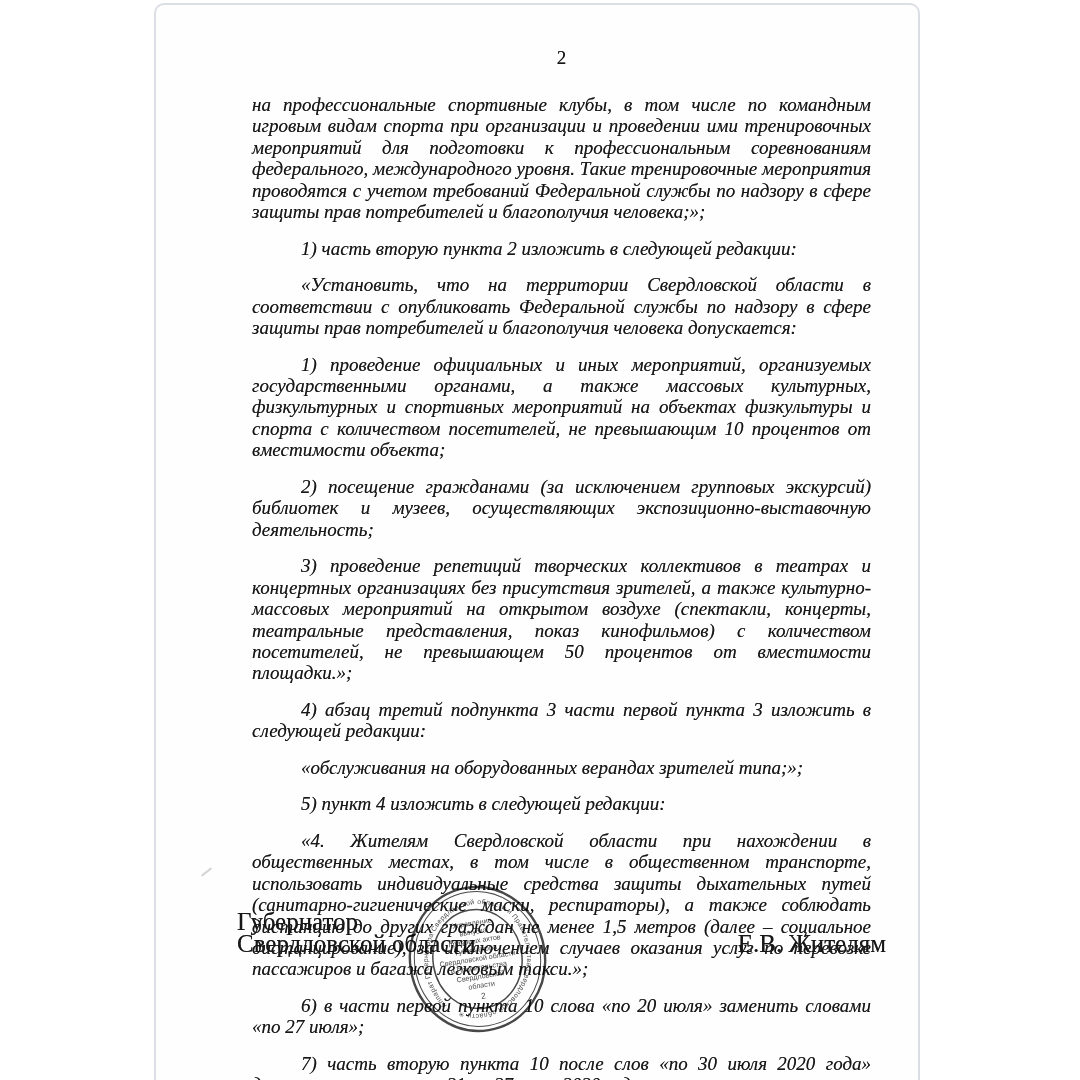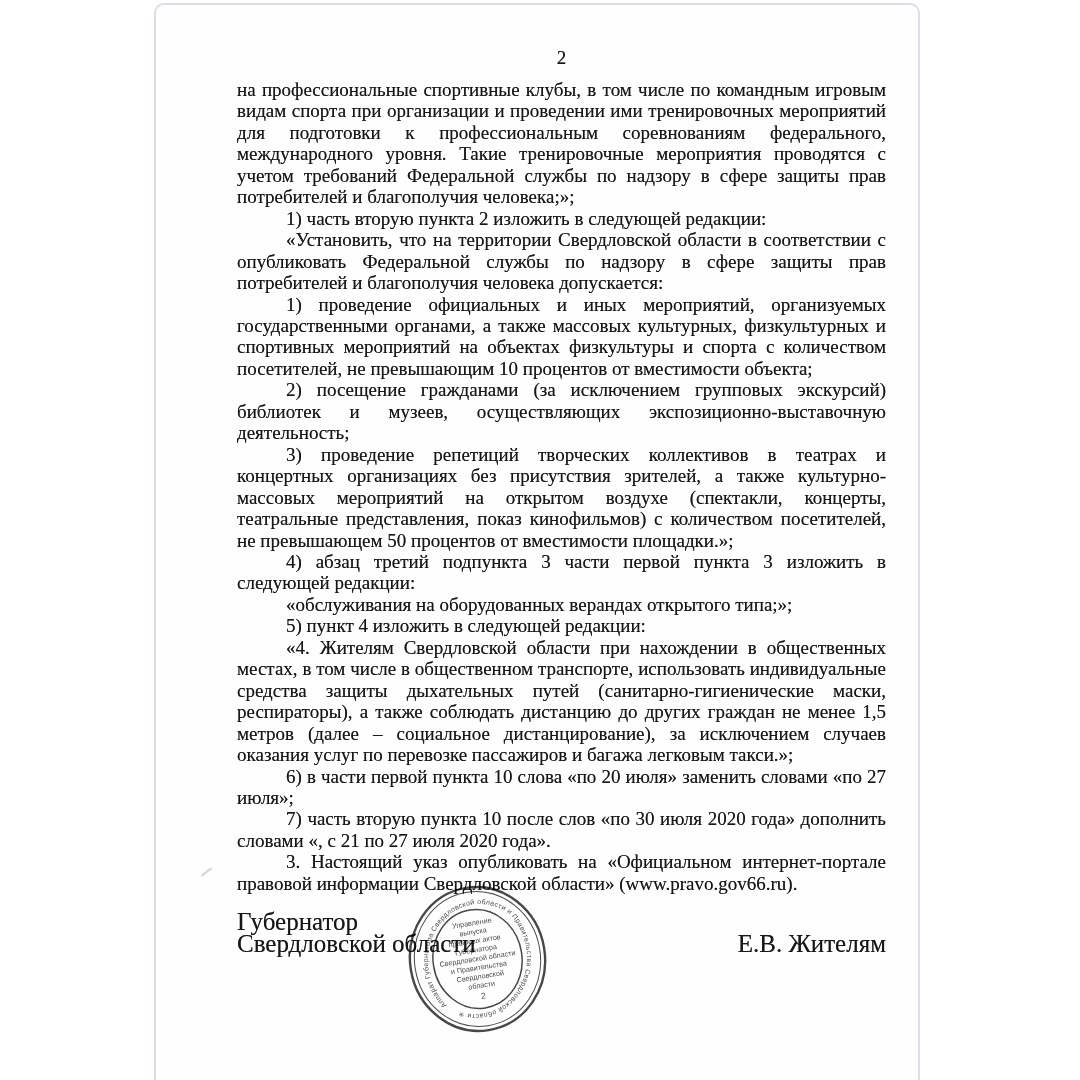--- a/index.html
+++ b/index.html
@@ -42,22 +42,23 @@
     left: 237px;
     top: 79px;
     width: 649px;
     font-size: 19px;
     line-height: 21.45px;
     color: #171717;
     text-align: justify;
     text-shadow: 0 0 0.5px rgba(10,10,10,0.6);
   }
   .para {
-    margin: 0;
+    margin: 15px;
     text-indent: 49px;
+    font-style: italic;
   }
   .para.noindent { text-indent: 0; }
   .signature {
     position: absolute;
     left: 237px;
     top: 911px;
     width: 649px;
     font-size: 25px;
     line-height: 21.5px;
     color: #171717;
@@ -110,21 +111,21 @@
   <div class="page-number">2</div>
 
   <div class="text-block">
     <p class="para noindent">на профессиональные спортивные клубы, в том числе по командным игровым видам спорта при организации и проведении ими тренировочных мероприятий для подготовки к профессиональным соревнованиям федерального, международного уровня. Такие тренировочные мероприятия проводятся с учетом требований Федеральной службы по надзору в сфере защиты прав потребителей и благополучия человека;»;</p>
     <p class="para">1) часть вторую пункта 2 изложить в следующей редакции:</p>
     <p class="para">«Установить, что на территории Свердловской области в соответствии с опубликовать Федеральной службы по надзору в сфере защиты прав потребителей и благополучия человека допускается:</p>
     <p class="para">1) проведение официальных и иных мероприятий, организуемых государственными органами, а также массовых культурных, физкультурных и спортивных мероприятий на объектах физкультуры и спорта с количеством посетителей, не превышающим 10 процентов от вместимости объекта;</p>
     <p class="para">2) посещение гражданами (за исключением групповых экскурсий) библиотек и музеев, осуществляющих экспозиционно-выставочную деятельность;</p>
     <p class="para">3) проведение репетиций творческих коллективов в театрах и концертных организациях без присутствия зрителей, а также культурно-массовых мероприятий на открытом воздухе (спектакли, концерты, театральные представления, показ кинофильмов) с количеством посетителей, не превышающем 50 процентов от вместимости площадки.»;</p>
     <p class="para">4) абзац третий подпункта 3 части первой пункта 3 изложить в следующей редакции:</p>
-    <p class="para">«обслуживания на оборудованных верандах открытого типа;»;</p>
+    <p class="para">«обслуживания на оборудованных верандах зрителей типа;»;</p>
     <p class="para">5) пункт 4 изложить в следующей редакции:</p>
     <p class="para">«4. Жителям Свердловской области при нахождении в общественных местах, в том числе в общественном транспорте, использовать индивидуальные средства защиты дыхательных путей (санитарно-гигиенические маски, респираторы), а также соблюдать дистанцию до других граждан не менее 1,5 метров (далее – социальное дистанцирование), за исключением случаев оказания услуг по перевозке пассажиров и багажа легковым такси.»;</p>
     <p class="para">6) в части первой пункта 10 слова «по 20 июля» заменить словами «по 27 июля»;</p>
     <p class="para">7) часть вторую пункта 10 после слов «по 30 июля 2020 года» дополнить словами «, с 21 по 27 июля 2020 года».</p>
     <p class="para">3. Настоящий указ опубликовать на «Официальном интернет-портале правовой информации Свердловской области» (www.pravo.gov66.ru).</p>
   </div>
 
   <div class="pen-mark"></div>
 
   <div class="signature">

